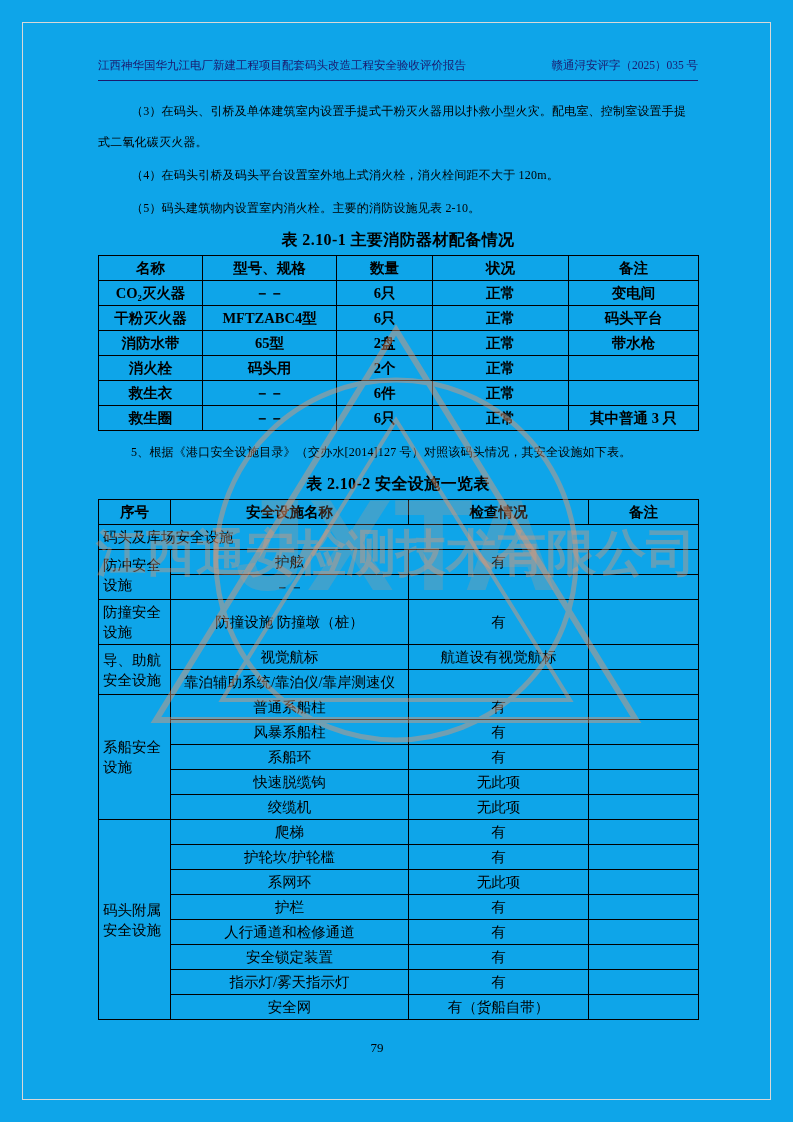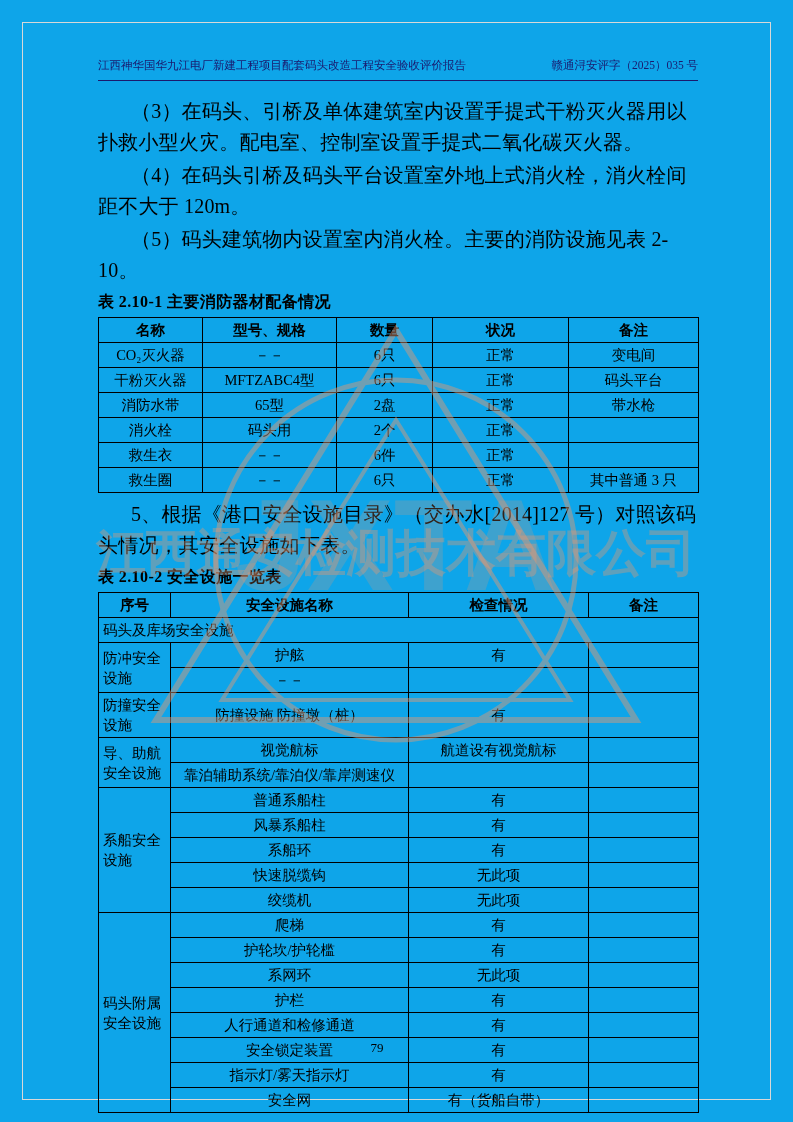--- a/index.html
+++ b/index.html
@@ -57,28 +57,28 @@
   }
 
   
   .content {
     position: absolute;
     left: 98px; top: 96px;
     width: 600px;
   }
   p.para {
     margin: 0 0 2px 0;
-    font-size: 20px;
+    font-size: 12px;
     line-height: 31px;
     text-indent: 33px;
     color: #000;
     letter-spacing: 0.2px;
   }
   .tbl-caption {
-    text-align: left;
+    text-align: center;
     font-size: 16px;
     font-weight: bold;
     margin: 6px 0 4px 0;
     letter-spacing: 0.4px;
   }
 
   
   table.doc {
     border-collapse: collapse;
     width: 600px;
@@ -88,21 +88,21 @@
   table.doc td, table.doc th {
     border: 1px solid #000;
     padding: 2px 4px;
     line-height: 20px;
     vertical-align: middle;
   }
   table.doc th {
     text-align: center;
     font-weight: bold;
   }
-  .c { text-align: center; }
+  .c { text-align: center; font-weight: bold; }
   .l { text-align: center; padding-left: 8px; }
 
   
   .t1 col.n1 { width: 104px; }
   .t1 col.n2 { width: 134px; }
   .t1 col.n3 { width: 96px; }
   .t1 col.n4 { width: 136px; }
   .t1 col.n5 { width: 130px; }
 
   

